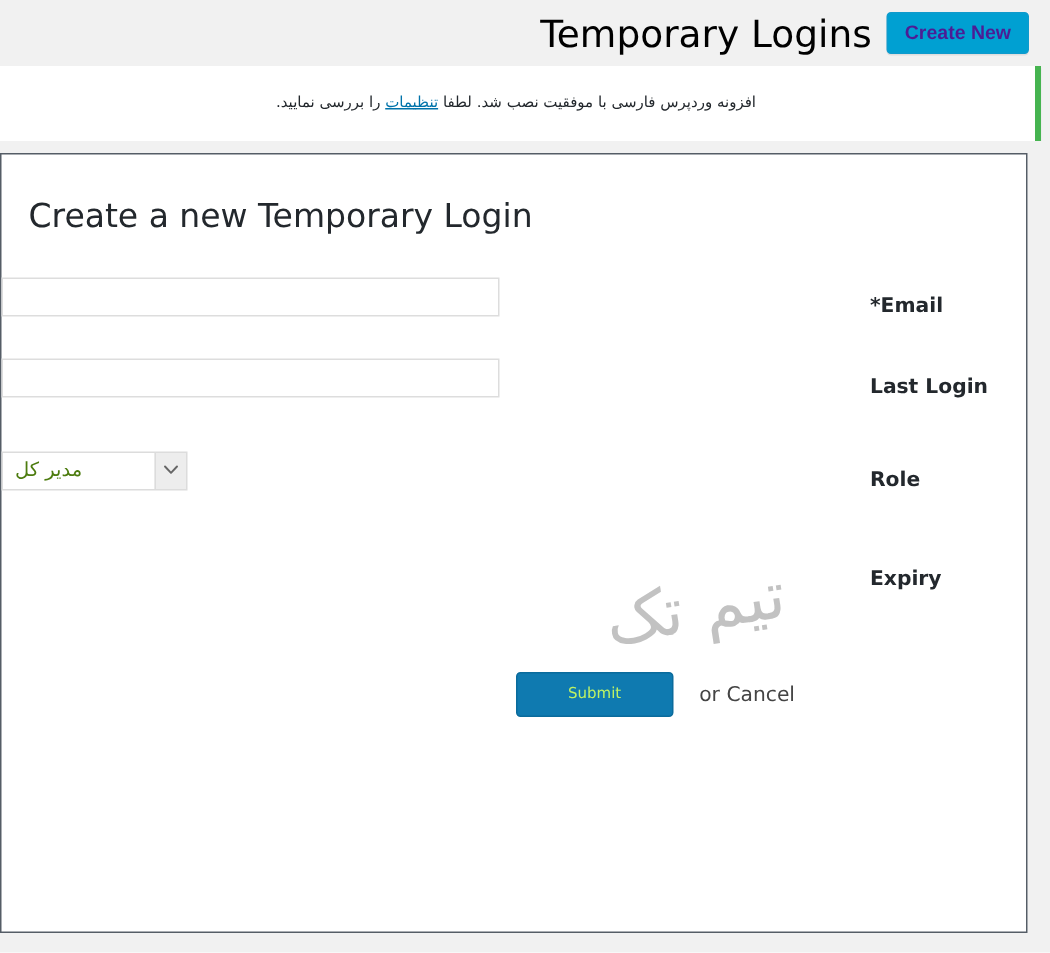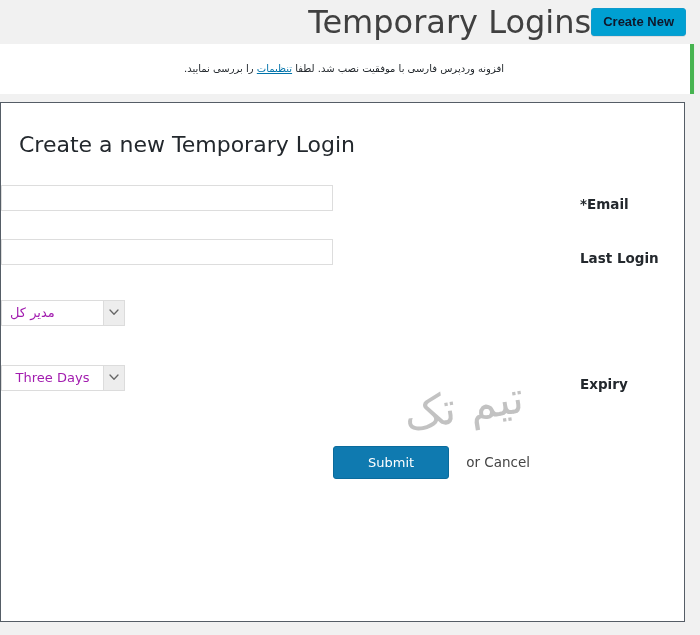--- a/index.html
+++ b/index.html
@@ -19,29 +19,30 @@
   .header-bar {
     height: 44px;
     background: #f1f1f1;
     display: flex;
     align-items: center;
     justify-content: flex-end;
     padding: 0 14px 0 0;
     box-sizing: border-box;
   }
   .page-title {
-    font-size: 32px;
-    color: #404040;
+    font-size: 25px;
+    color: #000000;
     font-weight: 400;
     line-height: 1;
+    margin-right: 10px;
     white-space: nowrap;
   }
   .create-new-btn {
     background: #00a0d2;
-    color: #0f172a;
+    color: #4c1d95;
     font-size: 13px;
     font-weight: bold;
     border: 1px solid #0e9bcd;
     border-radius: 3px;
     padding: 5px 11px 6px 11px;
     cursor: pointer;
     line-height: 1.2;
     white-space: nowrap;
     box-shadow: 0 1px 0 rgba(0,0,0,0.08);
   }
@@ -168,21 +169,21 @@
     cursor: pointer;
     position: relative;
   }
   .select-value {
     flex: 1;
     display: flex;
     align-items: center;
     justify-content: flex-end;
     padding: 0 8px;
     font-size: 13px;
-    color: #a21caf;
+    color: #4d7c0f;
     direction: rtl;
     white-space: nowrap;
     overflow: hidden;
   }
   .select-value.ltr-val {
     direction: ltr;
     justify-content: center;
   }
   .select-arrow {
     width: 20px;
@@ -209,24 +210,24 @@
     display: flex;
     flex-direction: row-reverse;
     align-items: center;
     justify-content: flex-end;
     padding-right: 20px;
     box-sizing: border-box;
     gap: 0;
   }
   .submit-btn {
     background: #0f7ab0;
-    color: #ffffff;
+    color: #bef264;
     border: 1px solid #0a6b9c;
     border-radius: 3px;
-    font-size: 13px;
+    font-size: 10px;
     padding: 8px 34px;
     cursor: pointer;
     line-height: 1.2;
     font-family: "DejaVu Sans", "Liberation Sans", sans-serif;
   }
   .cancel-text {
     font-size: 13.5px;
     color: #444444;
     direction: ltr;
     margin-right: 12px;
@@ -294,44 +295,35 @@
 
 
     <div class="form-row">
       <div class="label-cell">Last Login</div>
       <div class="field-cell">
         <input class="text-input" type="text" value="" style="">
       </div>
     </div>
 
     <div class="form-row" style="margin-top:34px;">
+      <div class="label-cell">Role</div>
       <div class="field-cell">
         <div class="select-box">
           <span class="select-value">مدیر کل</span>
           <span class="select-arrow">
             <svg width="10" height="7" viewBox="0 0 10 7" aria-hidden="true">
               <path d="M1 1 L5 5.2 L9 1" fill="none" stroke="#666" stroke-width="1.3" stroke-linecap="round" stroke-linejoin="round"></path>
             </svg>
           </span>
         </div>
       </div>
     </div>
 
     <div class="form-row" style="margin-top:38px;">
       <div class="label-cell">Expiry</div>
-      <div class="field-cell">
-        <div class="select-box">
-          <span class="select-value ltr-val">Three Days</span>
-          <span class="select-arrow">
-            <svg width="10" height="7" viewBox="0 0 10 7" aria-hidden="true">
-              <path d="M1 1 L5 5.2 L9 1" fill="none" stroke="#666" stroke-width="1.3" stroke-linecap="round" stroke-linejoin="round"></path>
-            </svg>
-          </span>
-        </div>
-      </div>
     </div>
 
     <div class="submit-row">
       <div class="label-cell"></div>
       <div class="field-cell">
         <button class="submit-btn">Submit</button>
         <span class="cancel-text">or Cancel</span>
       </div>
     </div>
 

